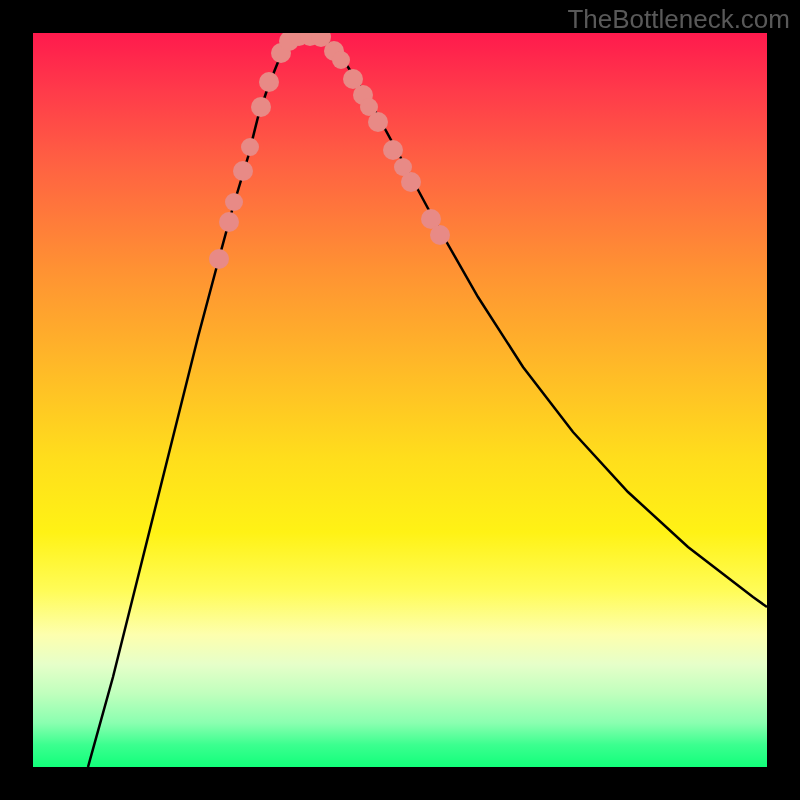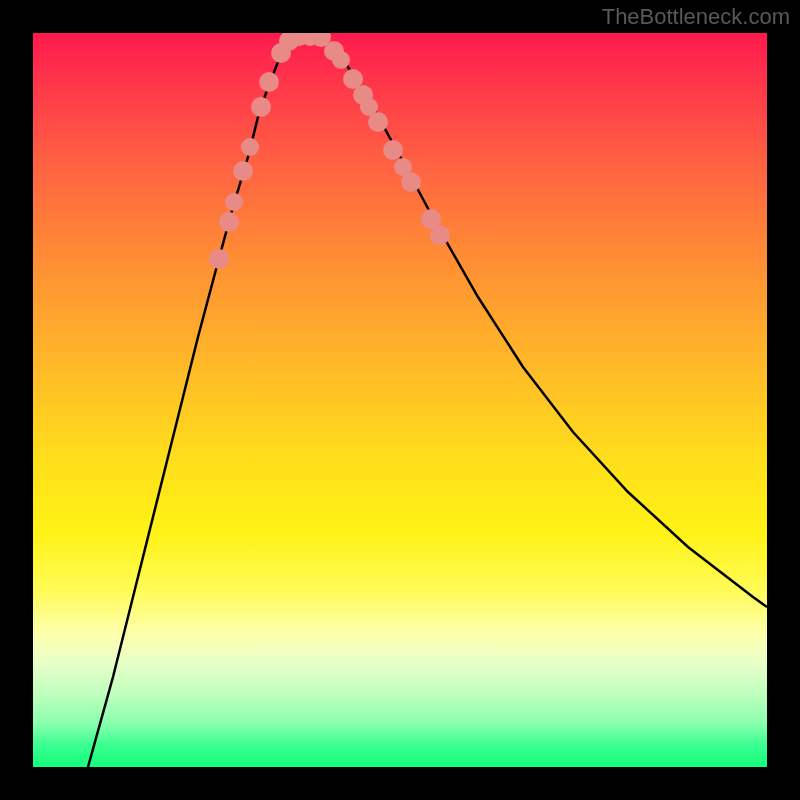--- a/index.html
+++ b/index.html
@@ -9,21 +9,21 @@
     height: 800px;
     background: #000;
     position: relative;
     font-family: Arial, sans-serif;
   }
   .watermark {
     position: absolute;
     top: 4px;
     right: 10px;
     color: #595959;
-    font-size: 22px;
+    font-size: 26px;
     font-weight: 500;
     z-index: 10;
   }
   .plot-area {
     position: absolute;
     left: 33px;
     top: 33px;
     width: 734px;
     height: 734px;
     background: linear-gradient(to bottom,

